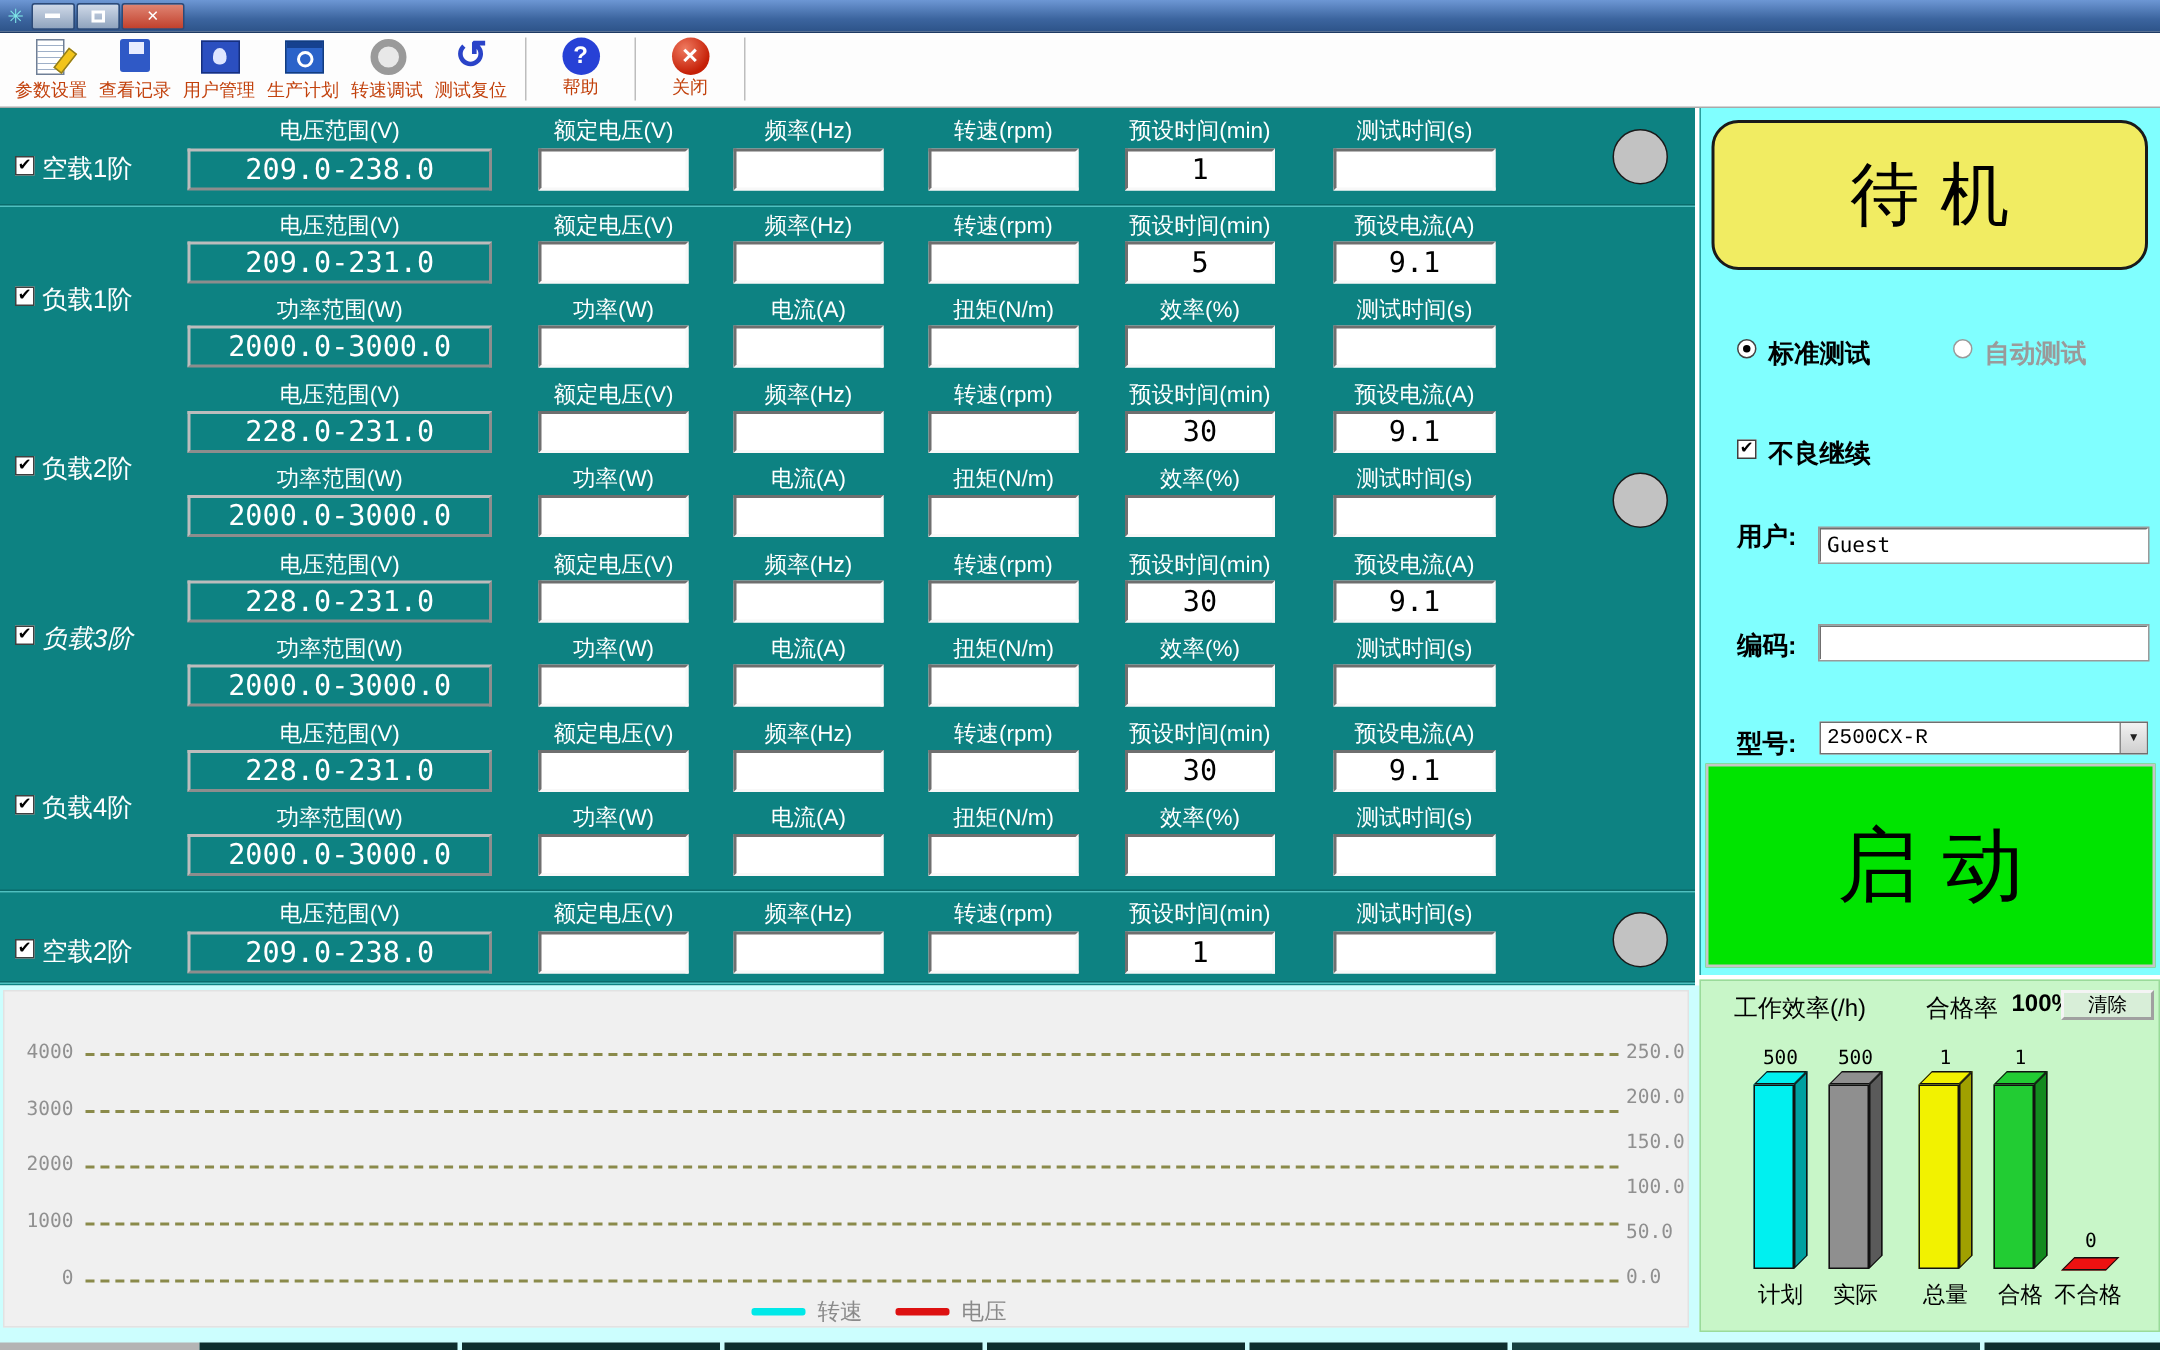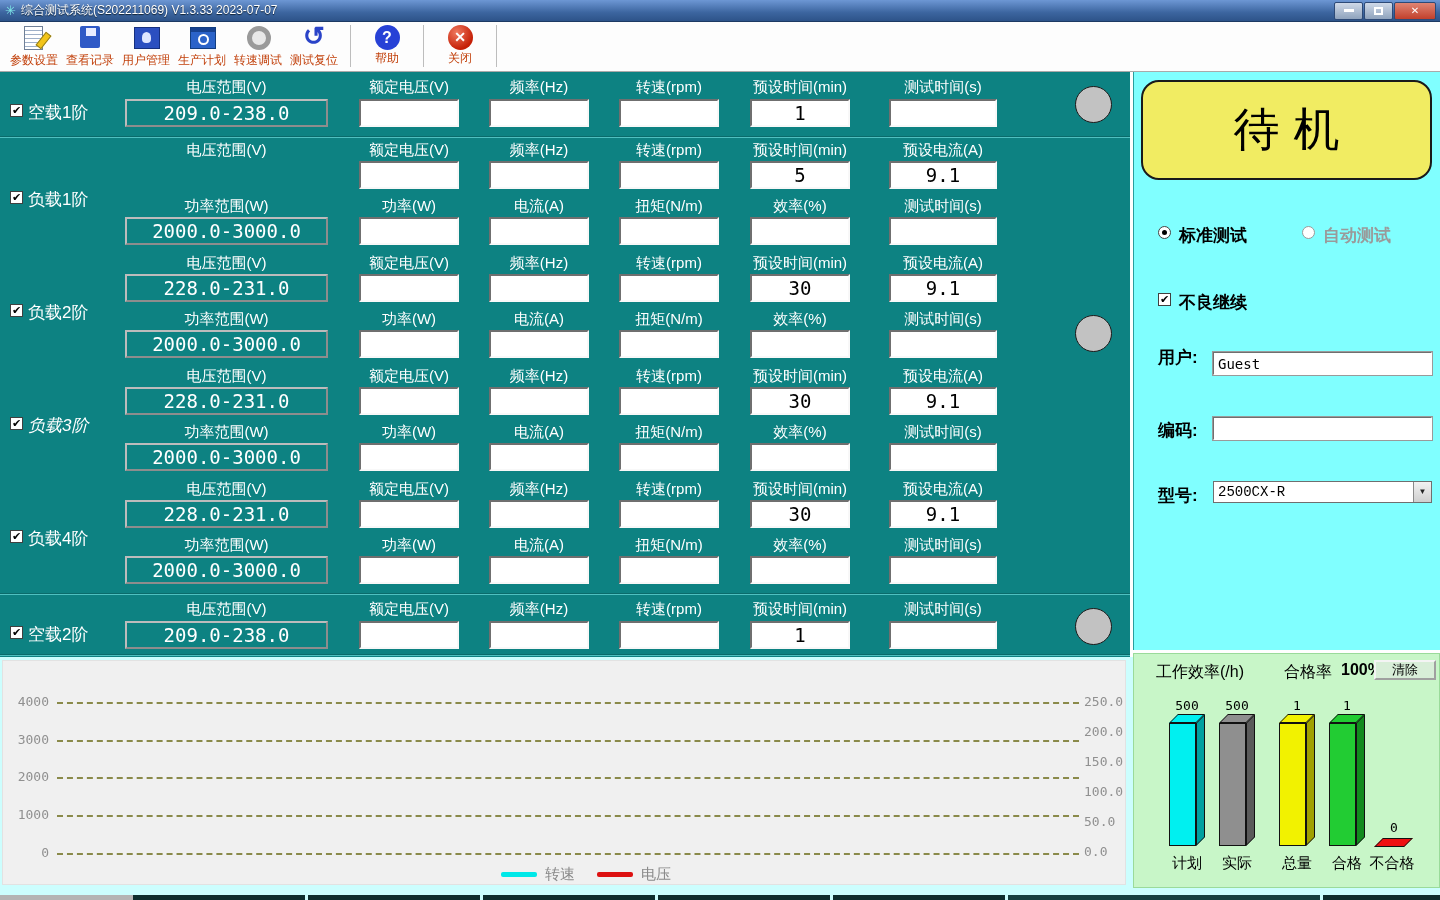--- a/index.html
+++ b/index.html
@@ -100,21 +100,20 @@
   
   .bt-strip { position:absolute; left:0; top:895px; height:5px; }
 </style>
 </head>
 <body>
 
 <div class="page">
 
   <div class="titlebar">
     <span class="appicon">✳</span>
-    <span class="tb-title">综合测试系统(S202211069) V1.3.33 2023-07-07</span>
     <span class="winbtns">
       <span class="winbtn">
           <span class="mn-glyph"></span>
         </span>
       <span class="winbtn">
           <span class="rs-glyph"></span>
         </span>
       <span class="winbtn close">✕</span>
     </span>
   </div>
@@ -177,20 +176,21 @@
         <div class="flabel" style="left: 750px; width: 100px; top: 3px;">预设时间(min)</div>
         <input class="inputbox" value="1" style="left: 750px; width: 100px; top: 24px;">
         <div class="flabel" style="left: 889px; width: 108px; top: 3px;">测试时间(s)</div>
         <input class="inputbox" value="" style="left: 889px; width: 108px; top: 24px;">
         <div class="lamp" style="left: 1075px; top: 11px;"></div>
       </div>
       <div class="stage" style="top: 68px; height: 113px;">
         <div class="chk" style="left: 10px; top: 51px;">✔</div>
         <div class="stname" style="left: 28px; top: 48px;">负载1阶</div>
         <div class="flabel" style="left: 125px; width: 203px; top: 1px;">电压范围(V)</div>
+        <div class="rangebox" style="left: 125px; width: 203px; top: 21px;">209.0-231.0</div>
         <div class="flabel" style="left: 359px; width: 100px; top: 1px;">额定电压(V)</div>
         <input class="inputbox" value="" style="left: 359px; width: 100px; top: 21px;">
         <div class="flabel" style="left: 489px; width: 100px; top: 1px;">频率(Hz)</div>
         <input class="inputbox" value="" style="left: 489px; width: 100px; top: 21px;">
         <div class="flabel" style="left: 619px; width: 100px; top: 1px;">转速(rpm)</div>
         <input class="inputbox" value="" style="left: 619px; width: 100px; top: 21px;">
         <div class="flabel" style="left: 750px; width: 100px; top: 1px;">预设时间(min)</div>
         <input class="inputbox" value="5" style="left: 750px; width: 100px; top: 21px;">
         <div class="flabel" style="left: 889px; width: 108px; top: 1px;">预设电流(A)</div>
         <input class="inputbox" value="9.1" style="left: 889px; width: 108px; top: 21px;">
@@ -329,20 +329,21 @@
 
     <span class="rp-text" style="left:24px; top:347px;">编码:</span>
     <input class="rp-input" style="top: 345px;" value="">
 
     <span class="rp-text" style="left:24px; top:412px;">型号:</span>
     <div class="combo">
       <span class="combo-text">2500CX-R</span>
       <span class="combo-btn">▼</span>
     </div>
 
+    <div class="start-btn">启动</div>
   </div>
 
   <div class="bottom-zone"></div>
 
   <div id="trend-panel">
     <div id="trend-legend">
         <div class="leg-item">
           <div class="leg-line" style="background: rgb(0, 232, 232);"></div>
           <div class="leg-name">转速</div>
         </div>

